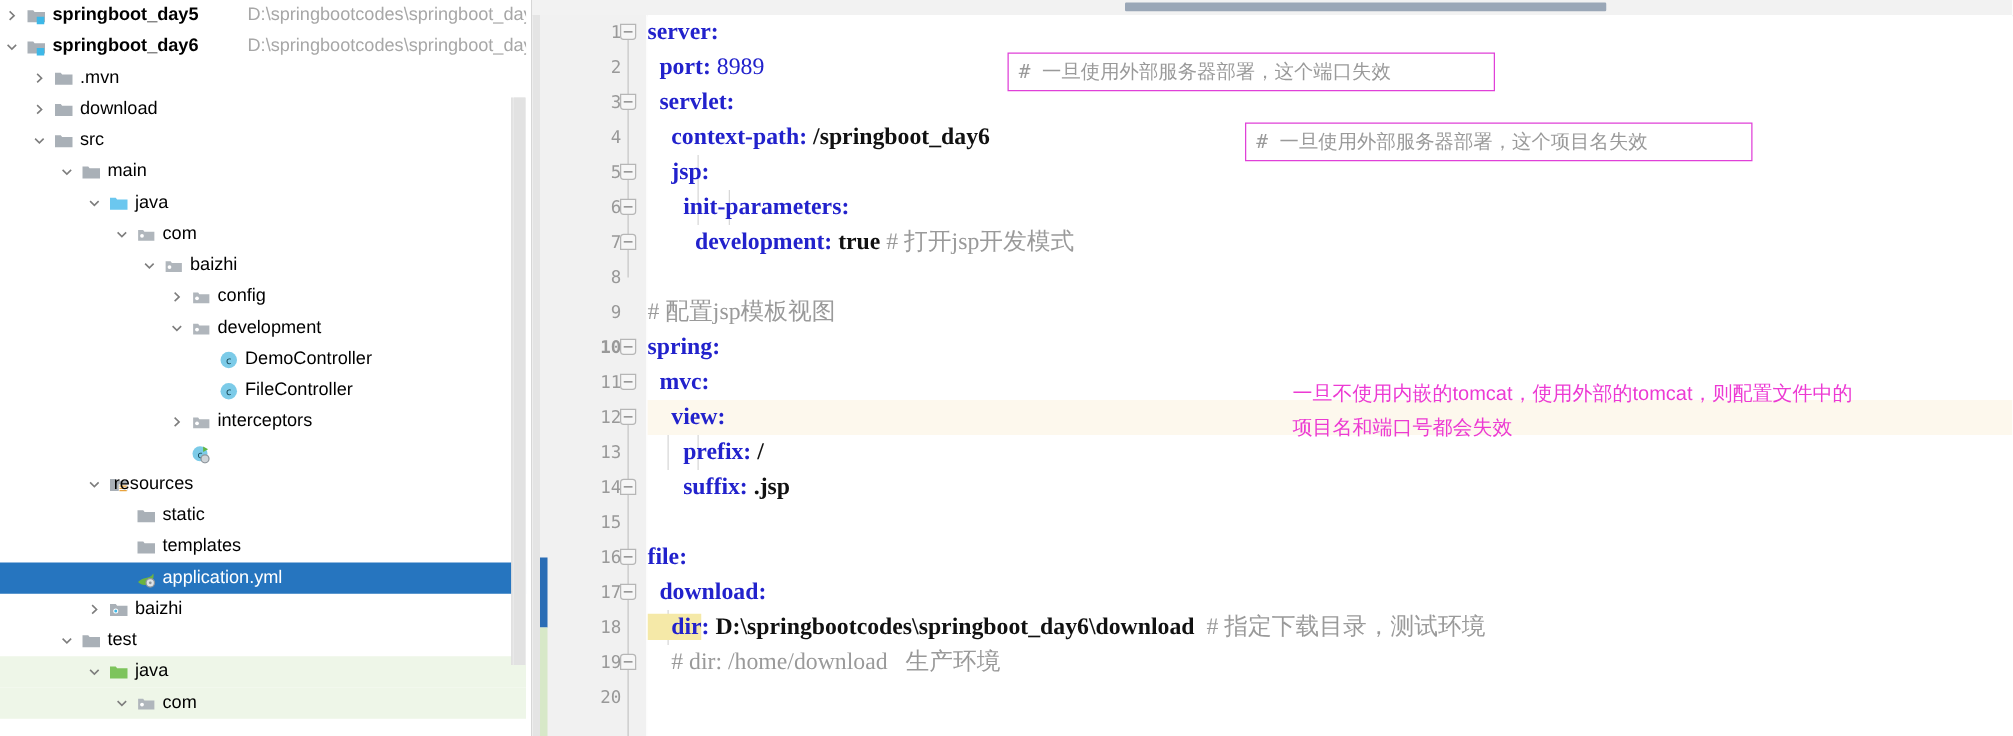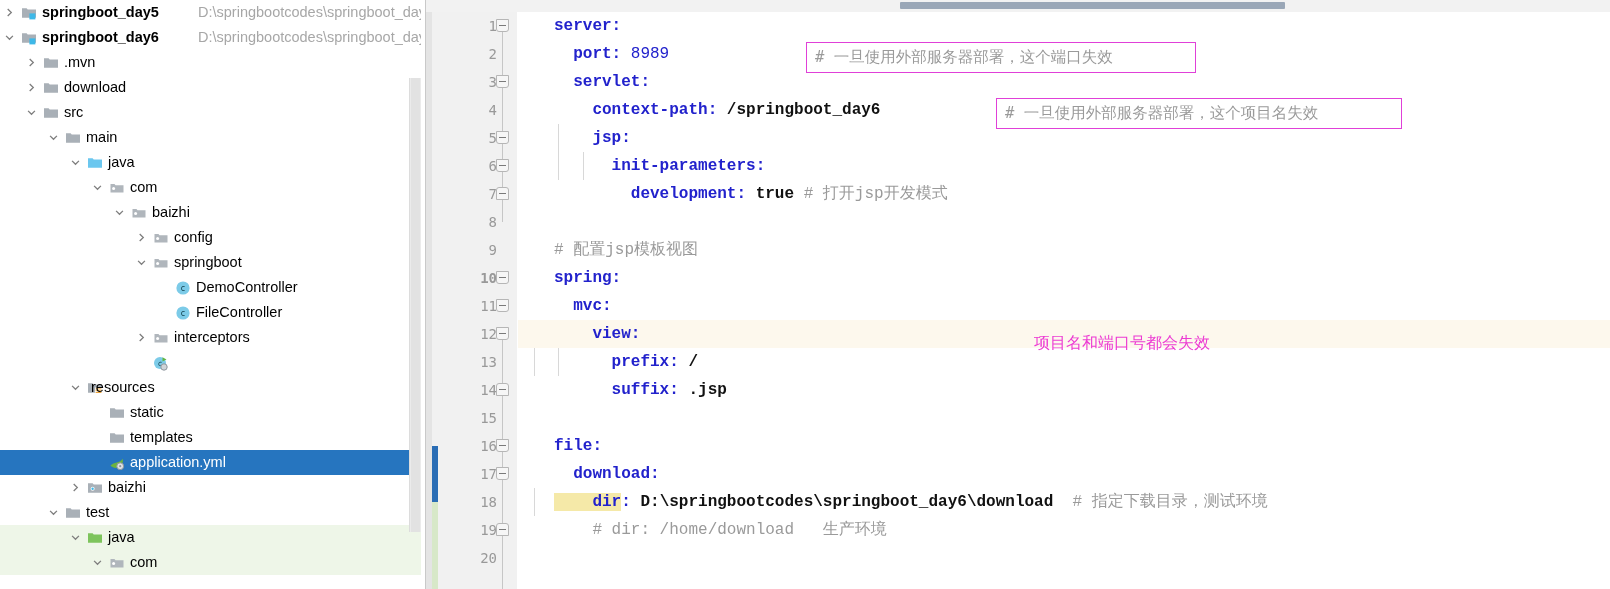--- a/index.html
+++ b/index.html
@@ -94,21 +94,21 @@
   }
 
   
   .canvas{
     position:absolute;left:92px;top:0;right:0;bottom:0;
     background:#ffffff;overflow:hidden;
   }
   .row{
     position:absolute;left:0;right:0;height:28px;line-height:28px;
     white-space:pre;
-    font-family:Liberation Mono, monospace;font-size:16px;padding-left:36px;
+    font-family:Liberation Serif, serif;font-size:19px;
   }
   .row.caret{background:#fdf8ed;}
   .caret-band{position:absolute;left:0;right:0;height:28px;background:#fdf8ed;}
 
   .k{color:#2222cc;font-weight:bold;}      
   .v{color:#2222cc;}                        
   .t{color:#111111;font-weight:bold;}       
   .c{color:#9a9a9a;}                        
   .hl{background:#f5e9a8;}                  
 
@@ -279,21 +279,21 @@
             <svg width="9" height="9" viewBox="0 0 10 10">
               <path d="M1.2 3.2L5 7l3.8-3.8" fill="none" stroke="#7d7d7d" stroke-width="1.4"></path>
             </svg>
           </span>
           <span class="ic" style="left: 151px;">
             <svg width="16" height="16" viewBox="0 0 16 16">
               <path d="M1.5 4h4l1 1.3H14.5v7.2h-13z" fill="#b0b6bc"></path>
               <circle cx="4.6" cy="8.6" r="1.5" fill="#fff"></circle>
             </svg>
           </span>
-          <span class="lbl" style="left: 174px;">springboot</span>
+          <span class="lbl" style="left: 174px;">development</span>
         </div>
         <div class="tree-row" style="top: 275px; position: absolute; left: 0px; right: 0px;">
           <span class="ic" style="left: 173px;">
             <svg width="16" height="16" viewBox="0 0 16 16">
               <circle cx="8" cy="8" r="6.6" fill="#7ccbe8"></circle>
               <text x="8" y="11.4" font-size="8" font-family="DejaVu Sans,sans-serif" fill="#11414f" text-anchor="middle">c</text>
             </svg>
           </span>
           <span class="lbl" style="left: 196px;">DemoController</span>
         </div>
@@ -544,17 +544,18 @@
             <div class="row" style="top: 532px;">&nbsp;</div>
           </div>
 
         <div class="anno-box" style="left:478px;top:86px;width:406px;height:31px;">
           <span># 一旦使用外部服务器部署，这个项目名失效</span>
         </div>
         <div class="anno-box" style="left:288px;top:30px;width:390px;height:31px;">
           <span># 一旦使用外部服务器部署，这个端口失效</span>
         </div>
 
+        <div class="anno-text" style="left:516px;top:291px;">一旦不使用内嵌的tomcat，使用外部的tomcat，则配置文件中的</div>
         <div class="anno-text" style="left:516px;top:318px;">项目名和端口号都会失效</div>
       </div>
     </div>
   </div>
 </div>
 
 </body></html>

